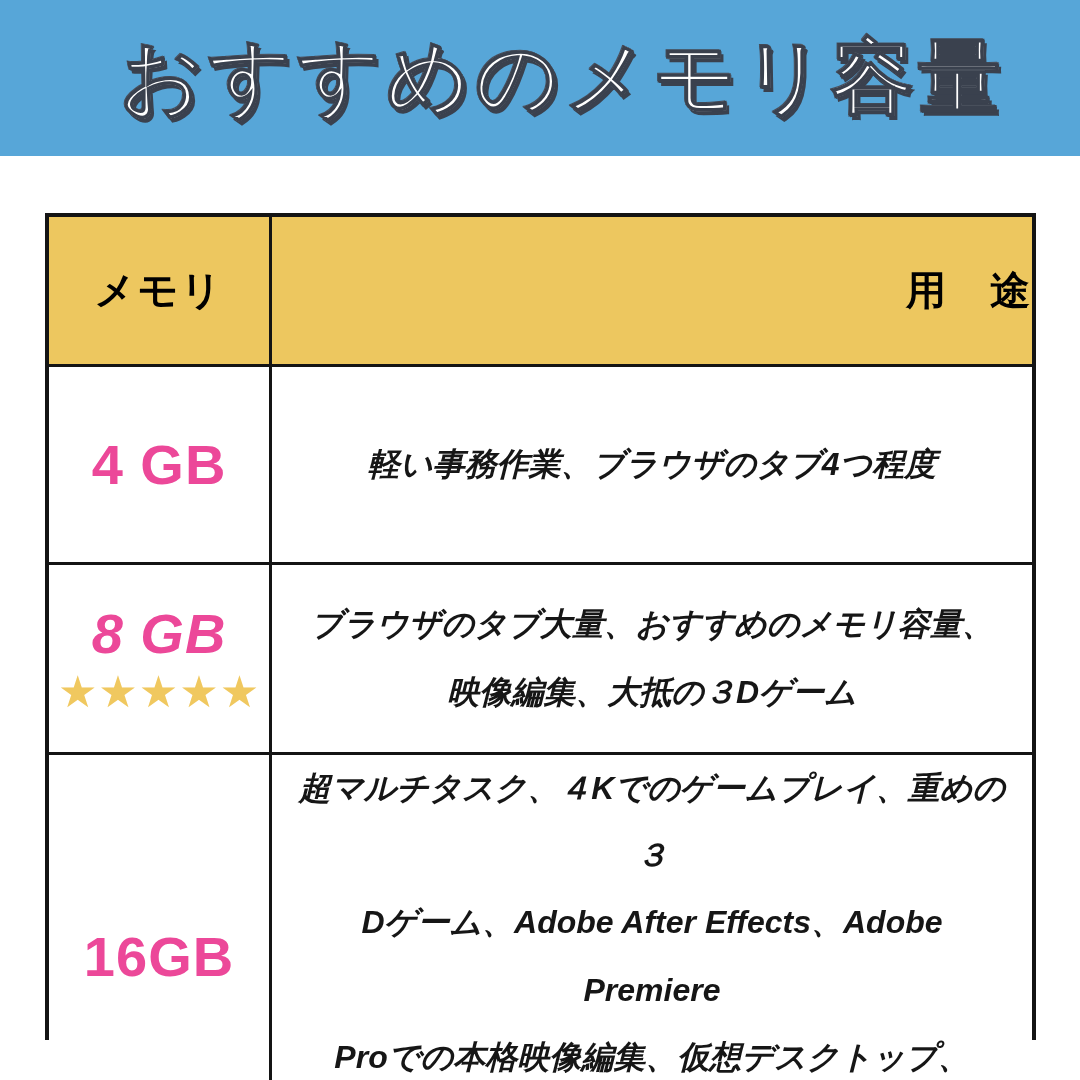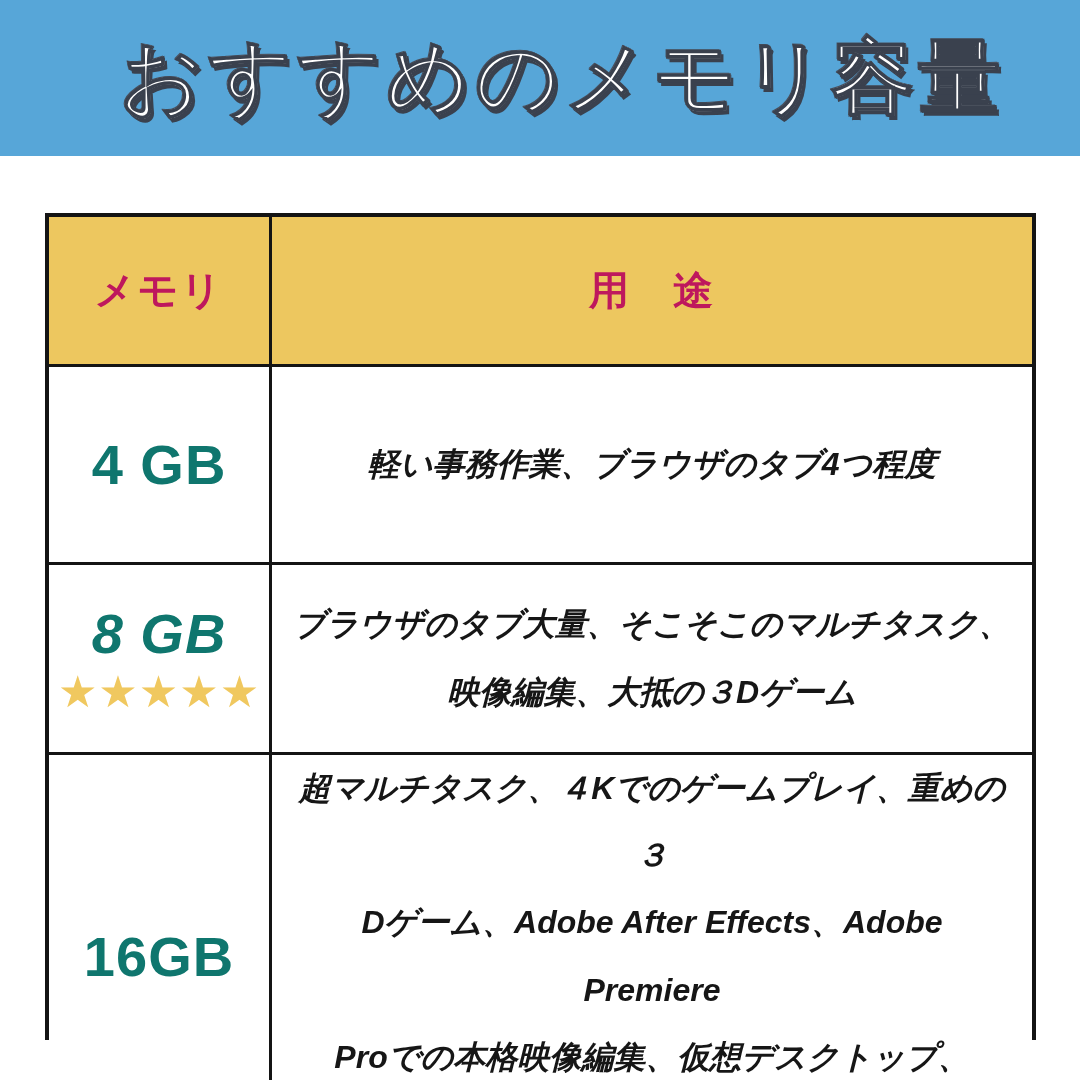--- a/index.html
+++ b/index.html
@@ -53,28 +53,28 @@
     justify-content: center;
     background: #ffffff;
   }
   .col-memory { border-right: 3px solid #141414; }
   .row-divide { border-top: 3px solid #141414; }
   .header-cell { background: #edc75f; }
 
   .col-header-label {
     font-size: 40px;
     font-weight: bold;
-    color: #be185d;
+    color: #000000;
     letter-spacing: 2px;
     white-space: pre;
   }
   .memory-label {
     font-size: 56px;
     font-weight: bold;
-    color: #0f766e;
+    color: #ec4899;
     letter-spacing: 1px;
     white-space: pre;
     line-height: 1.1;
   }
   .usage-text {
     font-size: 32px;
     font-weight: bold;
     color: #161616;
     line-height: 2.1;
     text-align: center;
@@ -102,37 +102,37 @@
 
   <div class="banner" style="background-color: rgb(87, 166, 216);">
     <h1 class="banner-title">おすすめのメモリ容量</h1>
   </div>
 
   <div class="memory-table">
 
     <div class="cell header-cell col-memory" style="background-color: rgb(237, 199, 95);">
       <span class="col-header-label">メモリ</span>
     </div>
-    <div class="cell header-cell" style="background-color: rgb(237, 199, 95);">
+    <div class="cell header-cell" style="background-color: rgb(237, 199, 95); justify-content: flex-end;">
       <span class="col-header-label">用　途</span>
     </div>
 
     <div class="cell col-memory row-divide">
       <span class="memory-label">4 GB</span>
     </div>
     <div class="cell row-divide">
       <p class="usage-text">軽い事務作業、ブラウザのタブ4つ程度</p>
     </div>
 
     <div class="cell col-memory row-divide memory-stack">
       <span class="memory-label">8 GB</span>
       <span class="stars" style="color: rgb(240, 200, 95);">★★★★★</span>
     </div>
     <div class="cell row-divide">
-      <p class="usage-text">ブラウザのタブ大量、そこそこのマルチタスク、
+      <p class="usage-text">ブラウザのタブ大量、おすすめのメモリ容量、
 映像編集、大抵の３Dゲーム</p>
     </div>
 
     <div class="cell col-memory row-divide">
       <span class="memory-label">16GB</span>
     </div>
     <div class="cell row-divide">
       <p class="usage-text">超マルチタスク、４Kでのゲームプレイ、重めの３
 Dゲーム、Adobe After Effects、Adobe Premiere
 Proでの本格映像編集、仮想デスクトップ、

